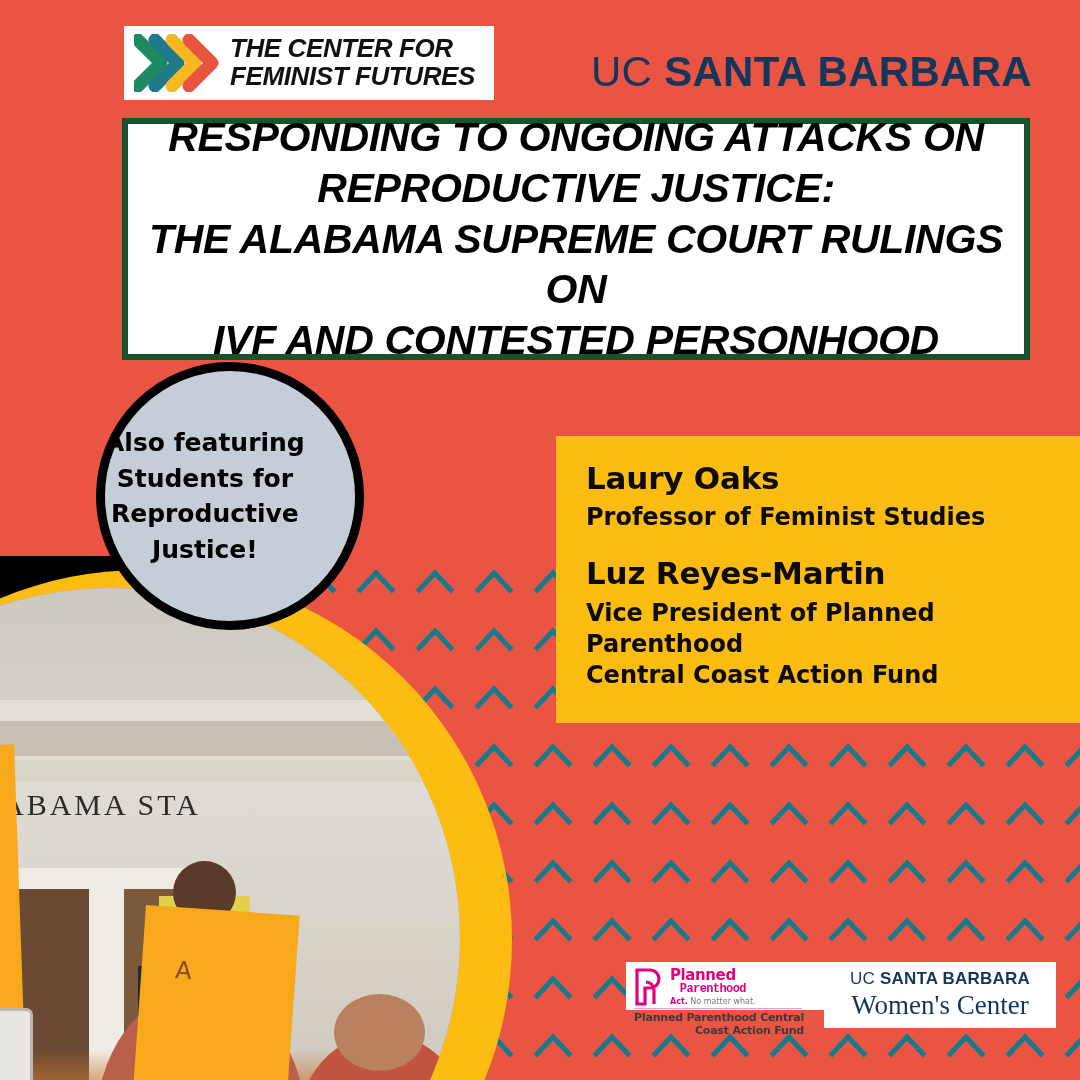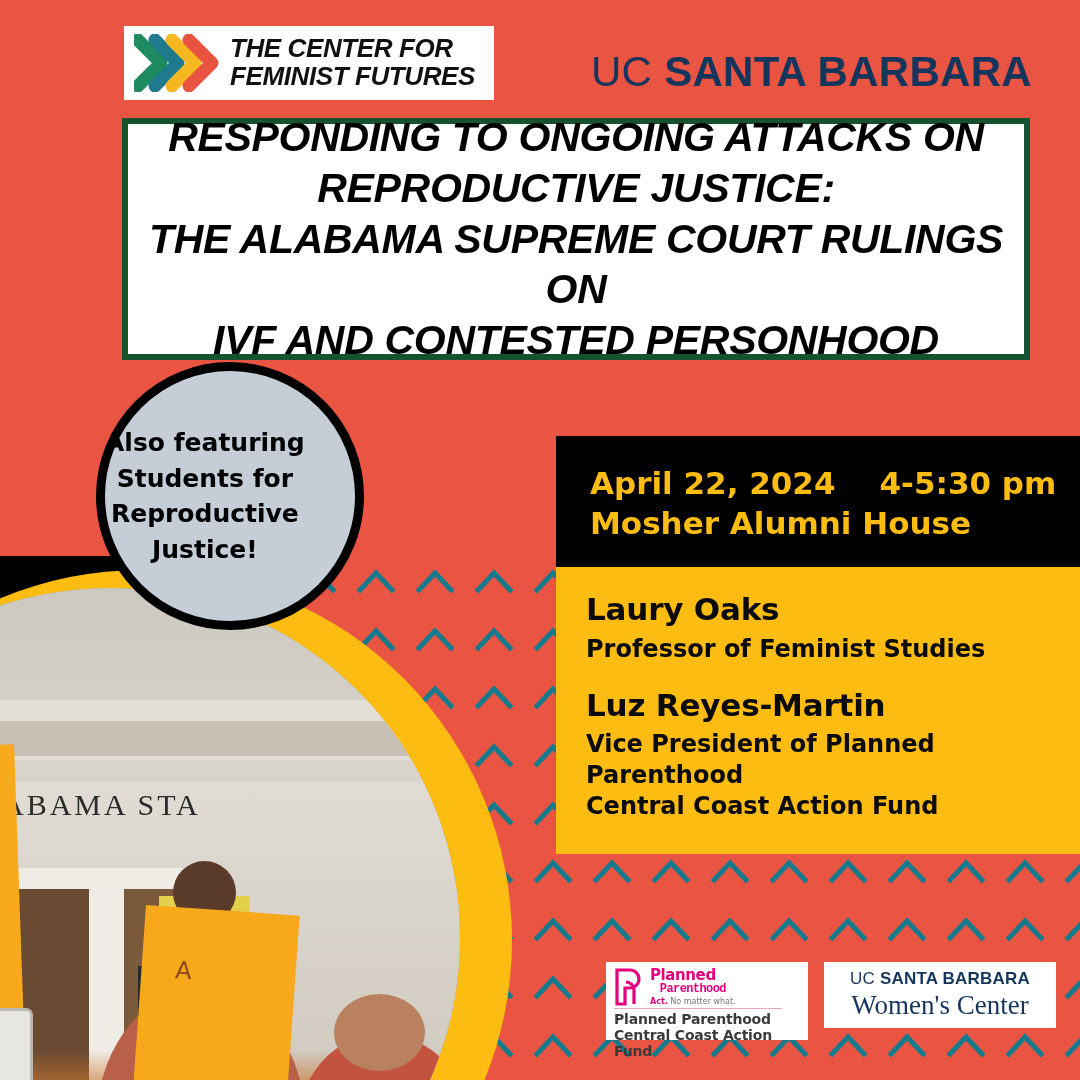--- a/index.html
+++ b/index.html
@@ -181,34 +181,34 @@
     letter-spacing:-0.2px;
   }
   .spk-title{
     font-family:"DejaVu Sans", sans-serif;
     font-weight:700; font-size:24px; color:#0b0b0b;
     line-height:1.3; margin-top:5px;
   }
 
   
   .pp-logo{
-    position:absolute; left:606px; top:962px;
-    width:202px; height:78px; background:#fff;
+    position:absolute; left:626px; top:962px;
+    width:202px; height:48px; background:#fff;
     z-index:10; padding:6px 24px 4px 8px;
     display:flex; flex-direction:column;
   }
   .pp-top{ display:flex; align-items:flex-start; gap:6px; }
   .pp-icon{ width:30px; height:38px; flex:none; }
   .pp-words{ display:flex; flex-direction:column; }
   .pp-w1{ font-family:"DejaVu Sans",sans-serif; font-weight:700; font-size:15px; color:#E4007C; line-height:1.0; letter-spacing:-0.4px;}
   .pp-w2{ font-family:Liberation Mono, monospace; font-weight:700; font-size:12px; color:#E4007C; line-height:1.05; letter-spacing:-0.6px;text-align:center;}
   .pp-tag{ font-family:"DejaVu Sans",sans-serif; font-size:8px; color:#777; margin-top:1px;}
   .pp-tag b{ color:#E4007C; }
   .pp-rule{ border-top:1px solid #E4A6C6; margin:2px 2px 2px 0; }
-  .pp-sub{ font-family:"DejaVu Sans",sans-serif; font-weight:700; font-size:14px; color:#3b3b3b; text-align:left; letter-spacing:-0.2px;}
+  .pp-sub{ font-family:"DejaVu Sans",sans-serif; font-weight:700; font-size:11px; color:#3b3b3b; text-align:right; letter-spacing:-0.2px;}
 
   .wc-logo{
     position:absolute; left:824px; top:962px;
     width:232px; height:66px; background:#fff;
     z-index:10;
     display:flex; flex-direction:column; align-items:center; justify-content:center;
   }
   .wc-top{ font-size:17px; color:#15365C; letter-spacing:0.2px; white-space:nowrap;}
   .wc-top .uc{ font-weight:400; }
   .wc-top .sb{ font-weight:700; }
@@ -294,27 +294,20 @@
 <div class="badge">
   <p>
     <span>Also featuring</span><br>
     <span>Students for</span><br>
     <span>Reproductive</span><br>
     <span>Justice!</span>
   </p>
 </div>
 
 <div class="info-col">
-  <div class="when-box">
-    <div class="when-line1">
-      <span>April 22, 2024</span>
-      <span>4-5:30 pm</span>
-    </div>
-    <div class="when-line2">Mosher Alumni House</div>
-  </div>
 
   <div class="speakers-box">
     <div class="spk">
       <div class="spk-name">Laury Oaks</div>
       <div class="spk-title">Professor of Feminist Studies</div>
     </div>
     <div class="spk">
     </div>
     <div class="spk">
       <div class="spk-name">Luz Reyes-Martin</div>

